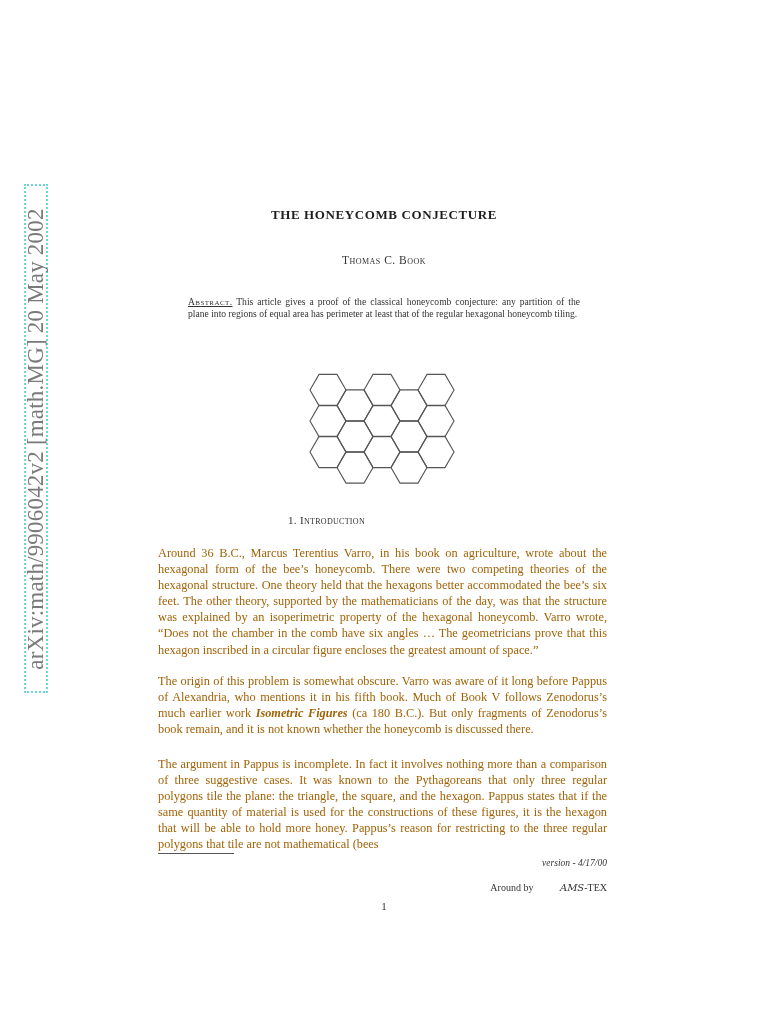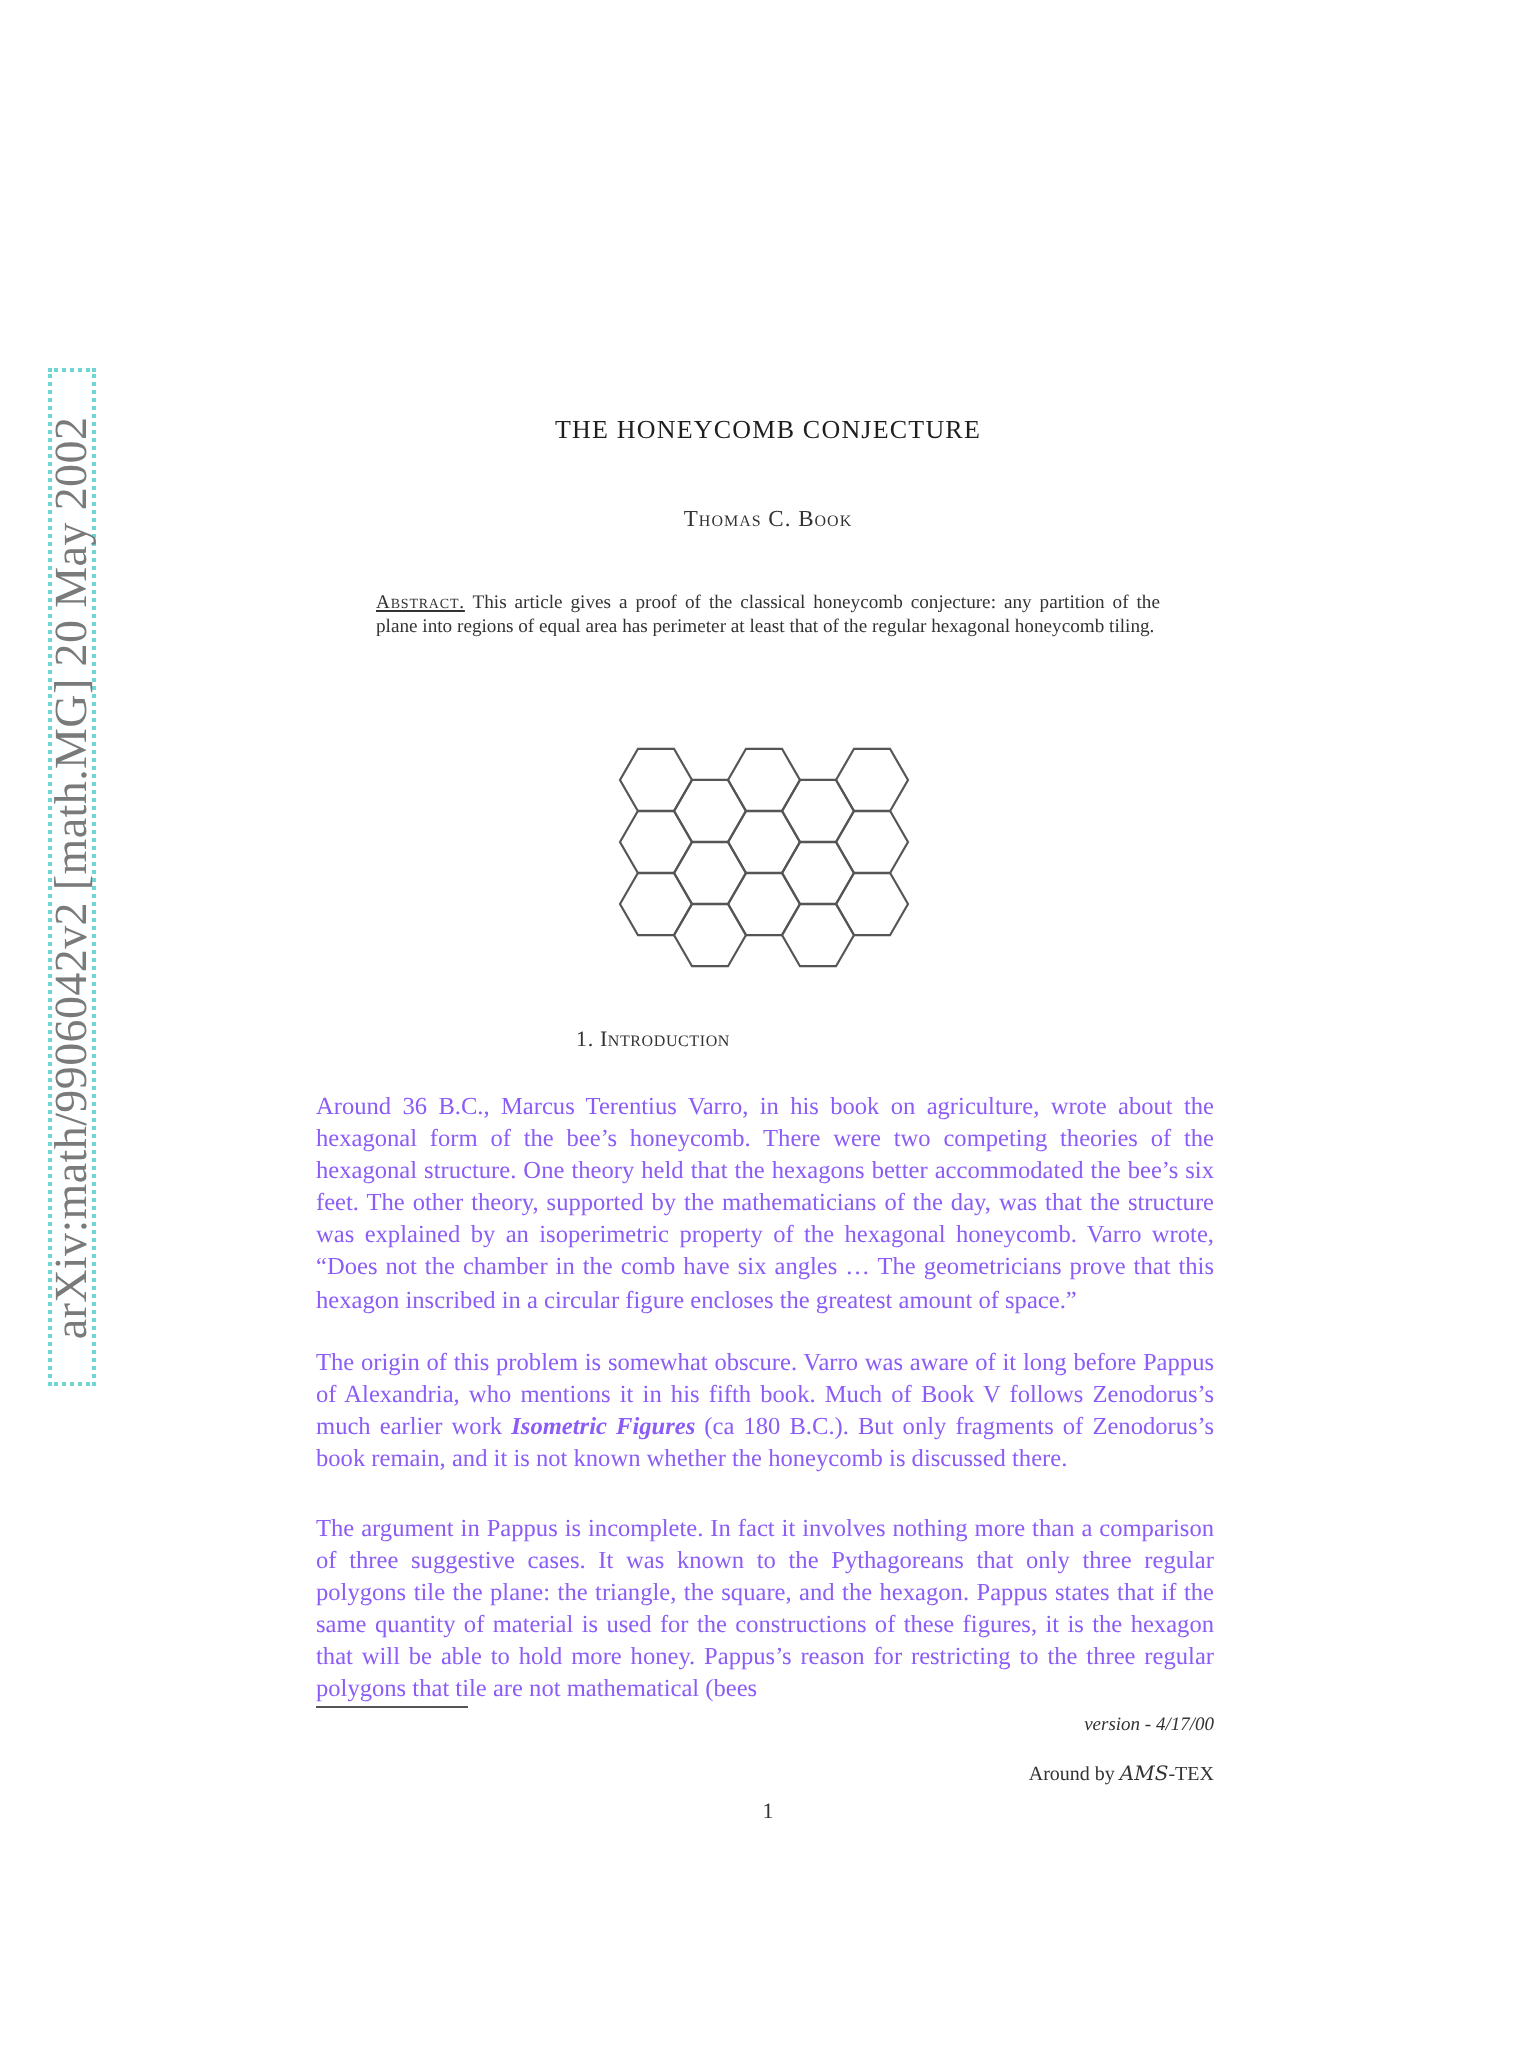--- a/index.html
+++ b/index.html
@@ -8,46 +8,46 @@
 
   
   .stamp { position: absolute; left: 24px; top: 184px; width: 24px; height: 509px;
            border: 2px dotted #6fd6d6; box-sizing: border-box; }
   .stamp-text { position: absolute; left: 50%; top: 50%;
                 transform: translate(-50%, -50%) rotate(-90deg);
                 white-space: nowrap; font-size: 23px; color: #7a7a7a;
                 letter-spacing: 0.2px; }
 
   .title { position: absolute; left: 0; width: 768px; top: 207px; text-align: center;
-           font-weight: normal; font-size: 13px; letter-spacing: 0.6px; color: #1e1e1e; }
+           font-weight: bold; font-size: 13px; letter-spacing: 0.6px; color: #1e1e1e; }
   .author { position: absolute; left: 0; width: 768px; top: 254px; text-align: center;
             font-size: 11.5px; font-variant: small-caps; letter-spacing: 0.5px; color: #333; }
   .abstract { position: absolute; left: 188px; width: 392px; top: 296px;
               font-size: 9.6px; line-height: 12.4px; text-align: justify; color: #333; }
   .abstract .label { font-variant: small-caps; letter-spacing: 0.4px; text-decoration: underline; }
 
   .figure { position: absolute; left: 300px; top: 365px; width: 170px; height: 130px; }
 
   .section-heading { position: absolute; left: 0; width: 653px; top: 514px; text-align: center;
                      font-size: 11px; letter-spacing: 0.3px; color: #333; }
   .section-heading .sc { font-variant: small-caps; }
 
   .para { position: absolute; left: 158px; width: 449px; font-size: 12.3px; line-height: 16.1px;
-          text-align: justify; color: #8b5cf6; }
+          text-align: justify; color: #a16207; }
   .p1 { top: 545px; }
   .p2 { top: 673px; }
   .p3 { top: 756px; }
   .para em { font-style: italic; font-weight: bold; }
 
   .footrule { position: absolute; left: 158px; top: 853px; width: 76px; height: 0;
               border-top: 1.5px solid #555; }
   .version { position: absolute; right: 161px; top: 858px; font-size: 9.5px; font-style: italic;
              color: #333; }
   .typeset { position: absolute; right: 161px; top: 882px; font-size: 10px; color: #333; }
-  .typeset .ams { font-style: italic; font-family: "DejaVu Serif", serif; }
+  .typeset .ams { font-style: italic; font-family: "DejaVu Serif", serif; margin-left: 24px; }
   .page-number { position: absolute; left: 0; width: 768px; top: 900px; text-align: center;
                  font-size: 11px; color: #333; }
 </style>
 </head>
 <body>
 
 <div class="stamp">
   <div class="stamp-text">arXiv:math/9906042v2  [math.MG]  20 May 2002</div>
 </div>
 

